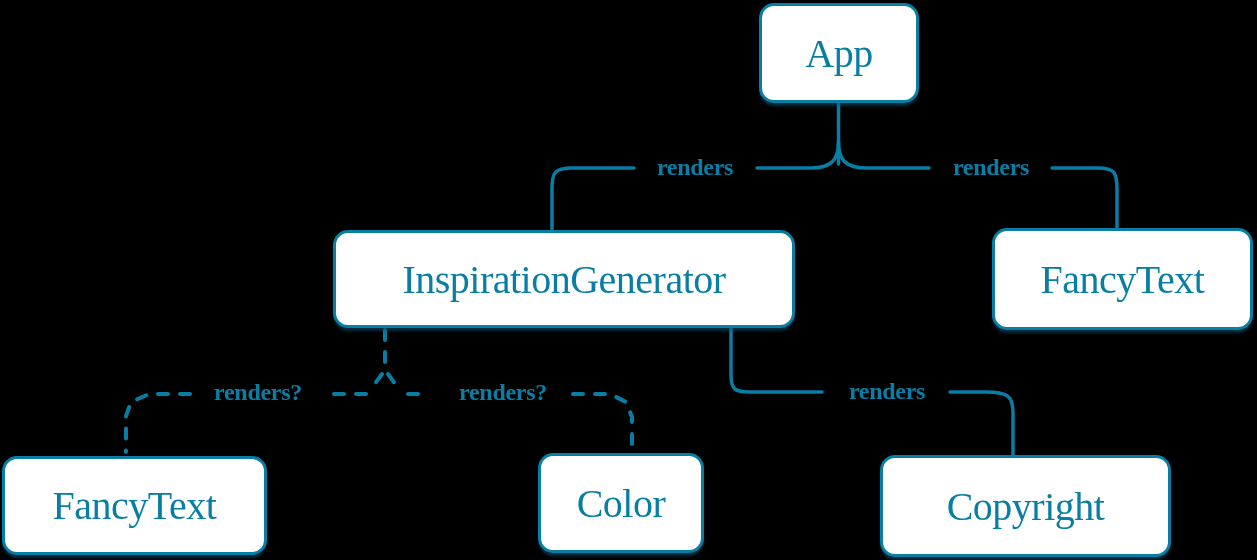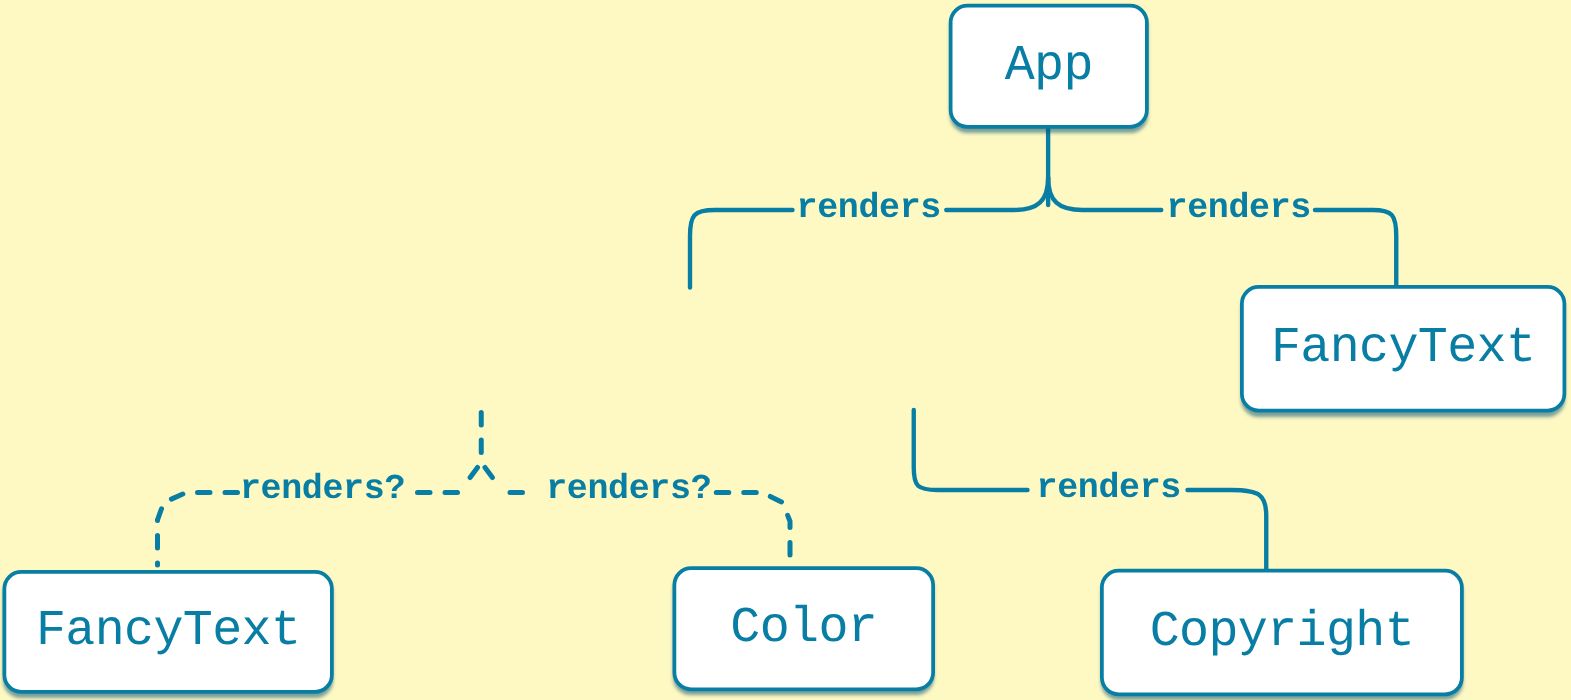--- a/index.html
+++ b/index.html
@@ -4,23 +4,23 @@
 <style>
   html, body {
     margin: 0;
     padding: 0;
     background: #47704b;
   }
   #stage {
     position: relative;
     width: 1257px;
     height: 560px;
-    background: #fef9c3;
+    background: #000000;
     overflow: hidden;
-    font-family: Liberation Mono, monospace;
+    font-family: Liberation Serif, serif;
   }
   #edges-layer {
     position: absolute;
     left: 0;
     top: 0;
     width: 1257px;
     height: 560px;
   }
   .edge-solid {
     fill: none;
@@ -48,21 +48,21 @@
     color: #087ea4;
     font-size: 40px;
     font-weight: 500;
     letter-spacing: -0.5px;
     white-space: nowrap;
   }
   .edge-label {
     position: absolute;
     transform: translate(-50%, -50%);
     color: #087ea4;
-    font-size: 28px;
+    font-size: 24px;
     font-weight: 600;
     letter-spacing: -0.3px;
     white-space: nowrap;
   }
 </style>
 </head>
 <body>
 
 <div id="stage">
 
@@ -85,26 +85,27 @@
     <path class="edge-dashed" d="M366 394 H328"></path>
     <path class="edge-dashed" d="M190 394 H149 L131 402 L126 416 V452"></path>
 
     <path class="edge-dashed" d="M388 374 L399 389"></path>
     <path class="edge-dashed" d="M408 394 H430"></path>
     <path class="edge-dashed" d="M573 394 H610 L626 402 L632 417 V451"></path>
   </svg>
 
   <div class="node" style="left:759px; top:3px; width:160px; height:100px;">App</div>
 
+  <div class="node" style="left:333px; top:230px; width:462px; height:98px;">InspirationGenerator</div>
 
   <div class="node" style="left:992px; top:228px; width:261px; height:102px;">FancyText</div>
 
   <div class="node" style="left:2px; top:456px; width:265px; height:99px;">FancyText</div>
 
-  <div class="node" style="left:538px; top:453px; width:210px; height:100px;">Color</div>
+  <div class="node" style="left:538px; top:453px; width:166px; height:100px;">Color</div>
 
   <div class="node" style="left:880px; top:455px; width:291px; height:102px;">Copyright</div>
 
   <div class="edge-label" style="left:695px; top:167px;">renders</div>
 
   <div class="edge-label" style="left:991px; top:167px;">renders</div>
 
   <div class="edge-label" style="left:258px; top:392px;">renders?</div>
 
   <div class="edge-label" style="left:503px; top:392px;">renders?</div>

